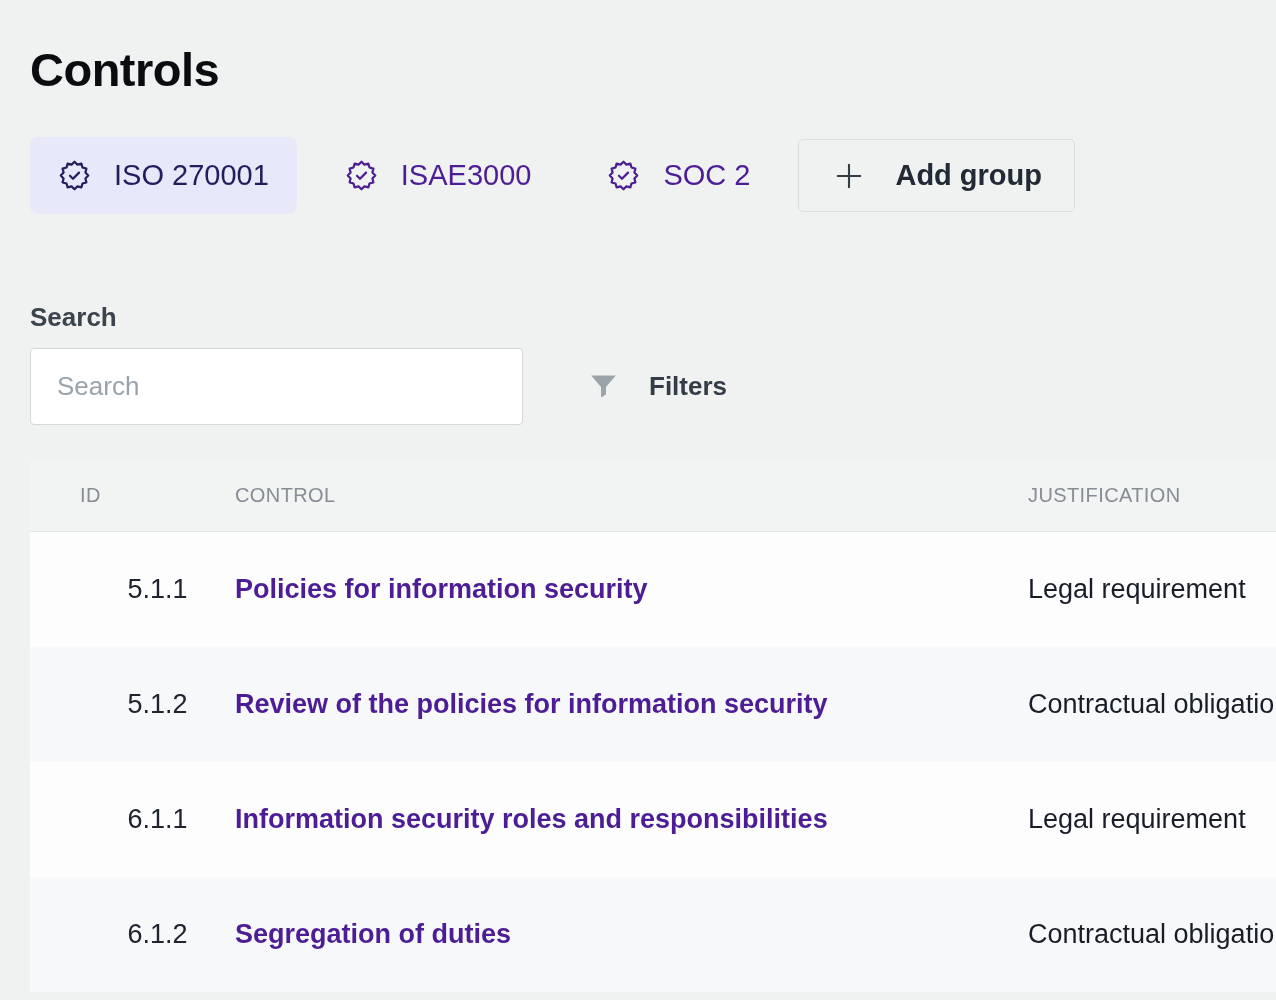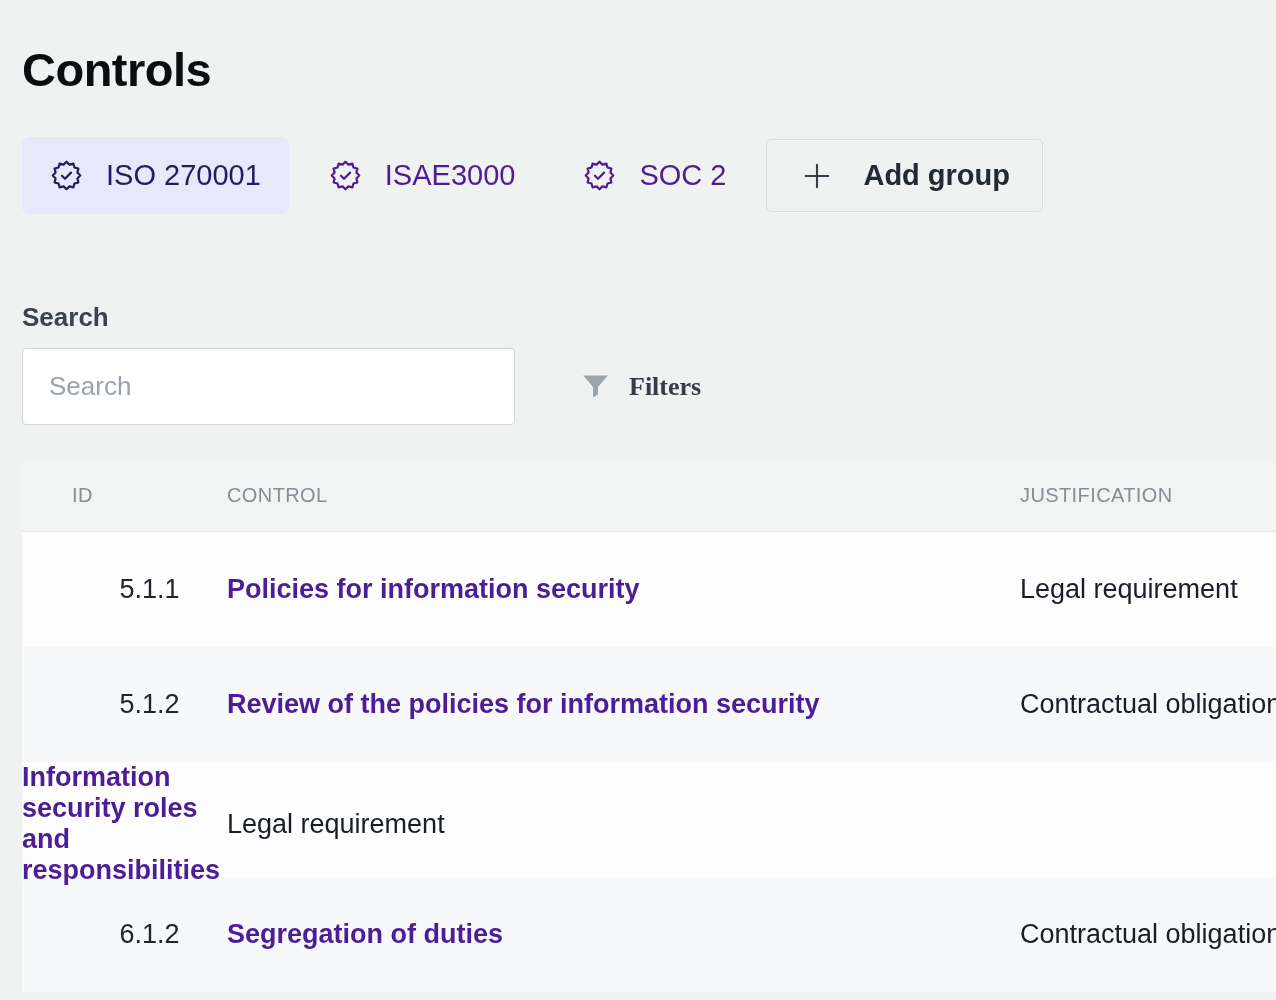--- a/index.html
+++ b/index.html
@@ -4,37 +4,37 @@
 <style>
   * { box-sizing: border-box; margin: 0; padding: 0; }
   html, body { width: 1276px; height: 1000px; }
   body {
     background: #eff2f1;
     font-family: "Liberation Sans", sans-serif;
     overflow: hidden;
     position: relative;
     color: #1a1e28;
   }
-  .page { padding-left: 22px; }
+  .page { padding-left: 30px; }
 
   
   .page-title {
     margin-top: 42px;
     font-size: 47px;
     font-weight: 800;
     letter-spacing: -0.5px;
     color: #0b0c10;
   }
 
   
   .tabs-row {
     margin-top: 40px;
     display: flex;
     align-items: center;
-    gap: 12px;
+    gap: 20px;
     height: 77px;
   }
   .tab {
     display: inline-flex;
     align-items: center;
     gap: 23px;
     height: 77px;
     padding: 0 28px;
     border-radius: 8px;
     font-size: 29px;
@@ -87,24 +87,24 @@
     font-family: "Liberation Sans", sans-serif;
     font-size: 26px;
     color: #333a44;
     outline: none;
   }
   .search-input::placeholder { color: #9aa2ab; }
   .filters-btn {
     margin-left: 65px;
     display: inline-flex;
     align-items: center;
-    gap: 18px;
+    gap: 30px;
     background: transparent;
     border: none;
-    font-family: Liberation Serif, serif;
+    font-family: Liberation Sans, sans-serif;
     font-size: 26px;
     font-weight: 600;
     color: #333c47;
     cursor: pointer;
   }
   .filters-btn svg { width: 31px; height: 31px; }
 
   
   .table {
     margin-top: 34px;
@@ -201,20 +201,21 @@
       <div class="cell-just">Legal requirement</div>
     </div>
 
     <div class="trow even">
       <div class="cell-id">5.1.2</div>
       <div class="cell-control">Review of the policies for information security</div>
       <div class="cell-just">Contractual obligation</div>
     </div>
 
     <div class="trow odd">
+      <div class="cell-id">6.1.1</div>
       <div class="cell-control">Information security roles and responsibilities</div>
       <div class="cell-just">Legal requirement</div>
     </div>
 
     <div class="trow even">
       <div class="cell-id">6.1.2</div>
       <div class="cell-control">Segregation of duties</div>
       <div class="cell-just">Contractual obligation</div>
     </div>
 

